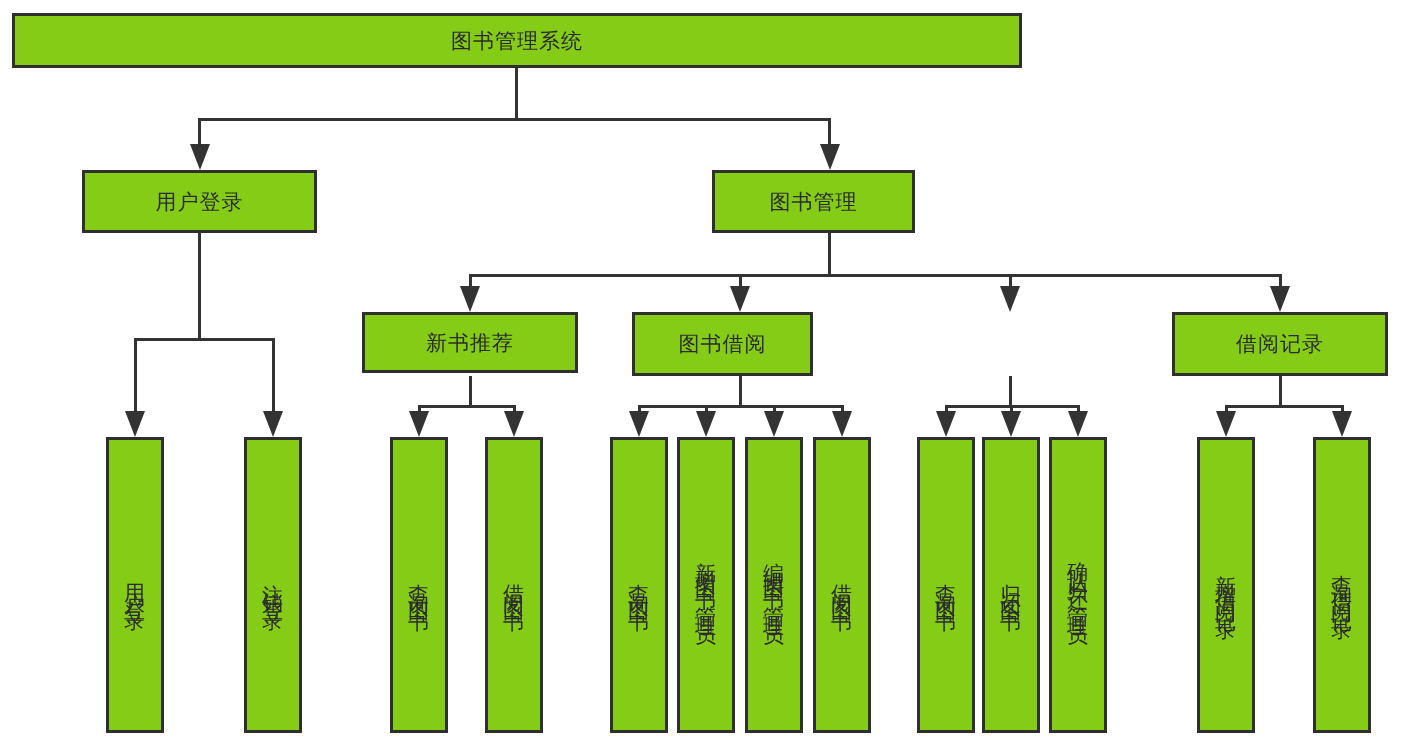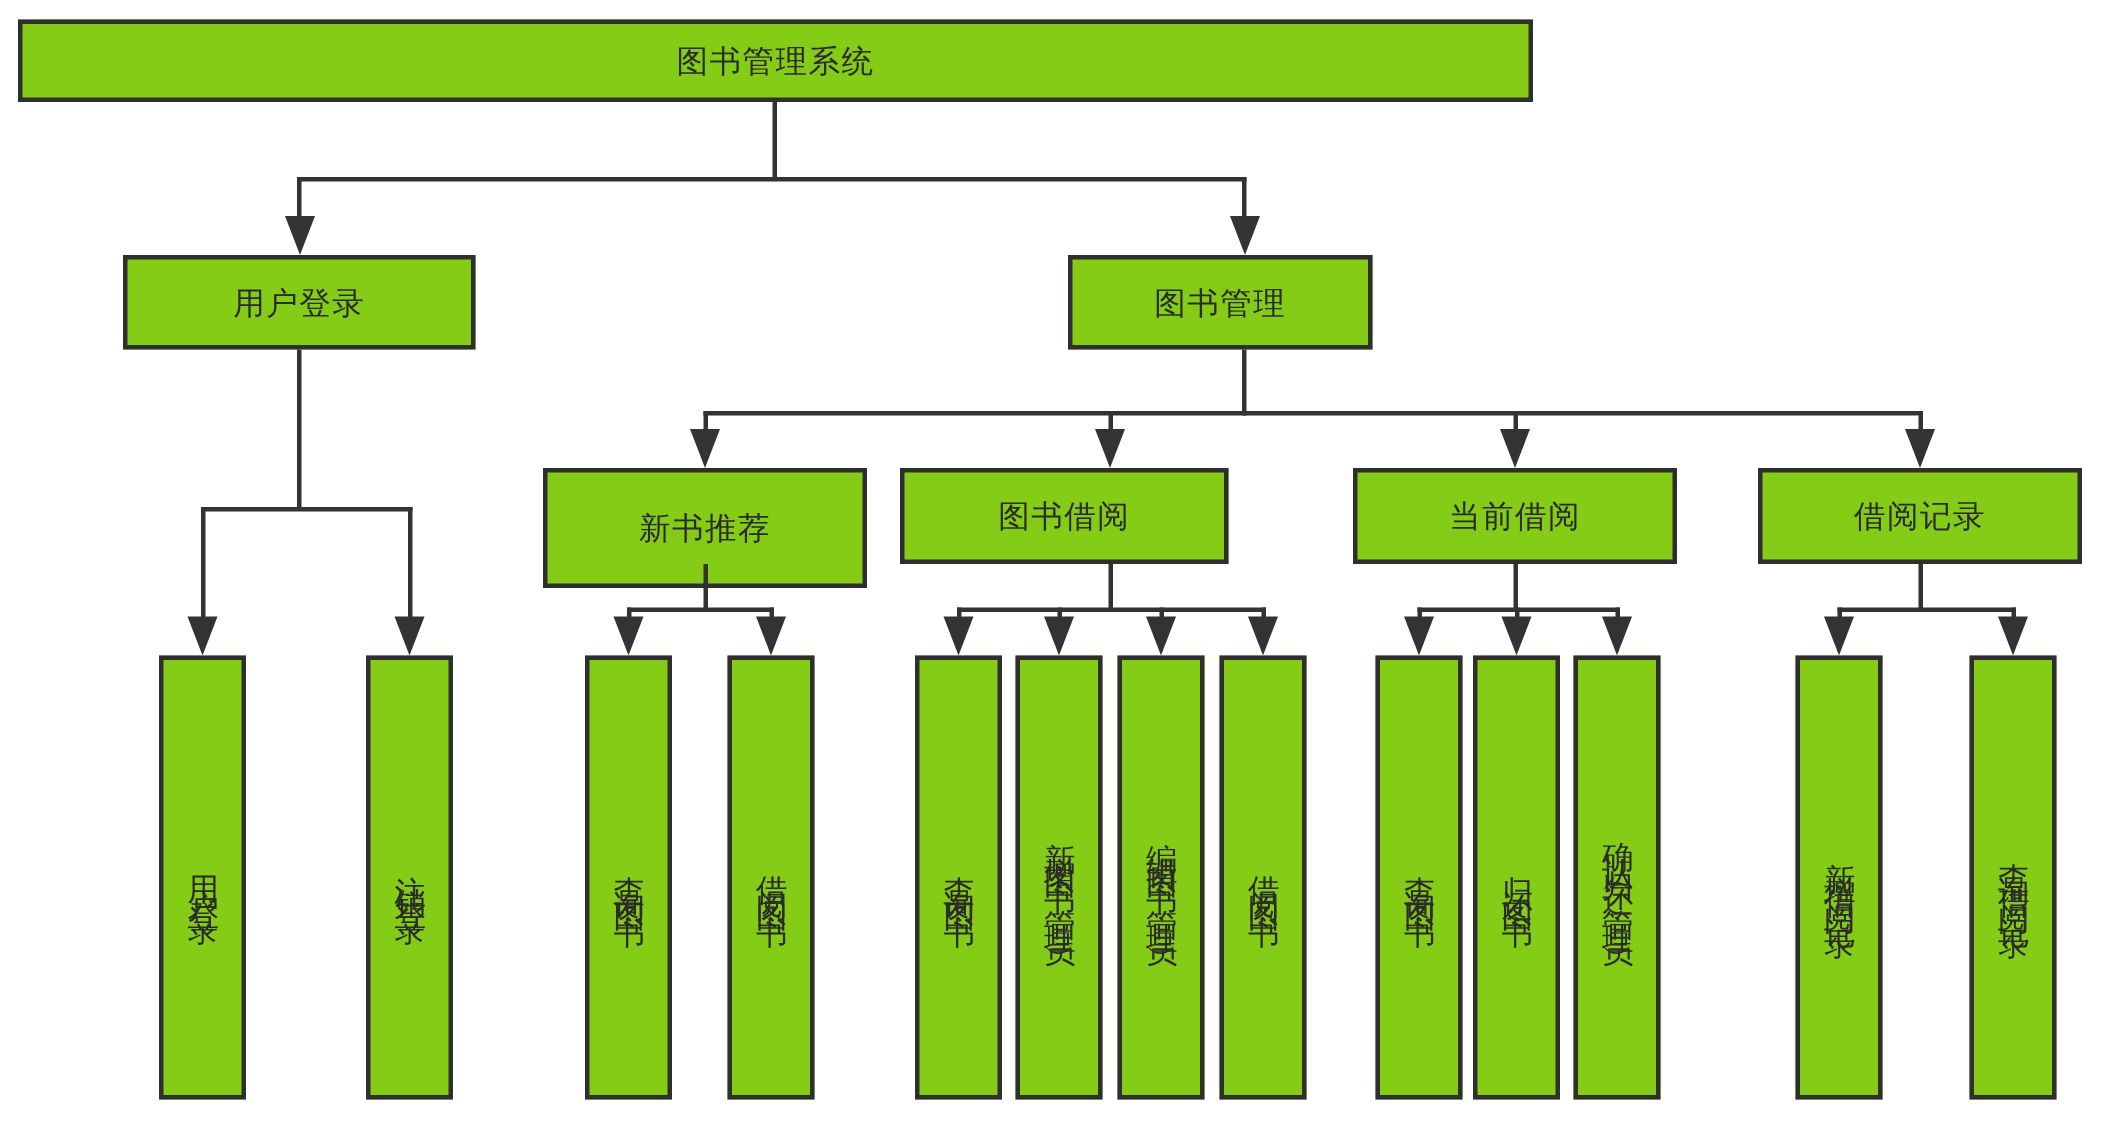--- a/index.html
+++ b/index.html
@@ -62,28 +62,25 @@
   <div class="hl" style="left:469px;top:274px;width:813px;"></div>
   <div class="vl" style="left:469px;top:274px;height:15px;"></div>
   <div class="vl" style="left:739px;top:274px;height:15px;"></div>
   <div class="vl" style="left:1009px;top:274px;height:15px;"></div>
   <div class="vl" style="left:1279px;top:274px;height:15px;"></div>
   <div class="ah" style="left:460px;top:286px;"></div>
   <div class="ah" style="left:730px;top:286px;"></div>
   <div class="ah" style="left:1000px;top:286px;"></div>
   <div class="ah" style="left:1270px;top:286px;"></div>
 
-  <div class="box h" style="left:362px;top:312px;width:216px;height:80px;">
+  <div class="box h" style="left:362px;top:312px;width:216px;height:61px;">
     <span>新书推荐</span>
   </div>
-  <div class="box h" style="left:600px;top:312px;width:219px;height:64px;">
+  <div class="box h" style="left:632px;top:312px;width:181px;height:64px;">
     <span>图书借阅</span>
-  </div>
-  <div class="box h" style="left:902px;top:312px;width:216px;height:64px;">
-    <span>当前借阅</span>
   </div>
   <div class="box h" style="left:1172px;top:312px;width:216px;height:64px;">
     <span>借阅记录</span>
   </div>
 
   <div class="vl" style="left:469px;top:376px;height:32px;"></div>
   <div class="hl" style="left:418px;top:405px;width:98px;"></div>
   <div class="vl" style="left:418px;top:405px;height:9px;"></div>
   <div class="vl" style="left:513px;top:405px;height:9px;"></div>
   <div class="ah" style="left:409px;top:411px;"></div>

